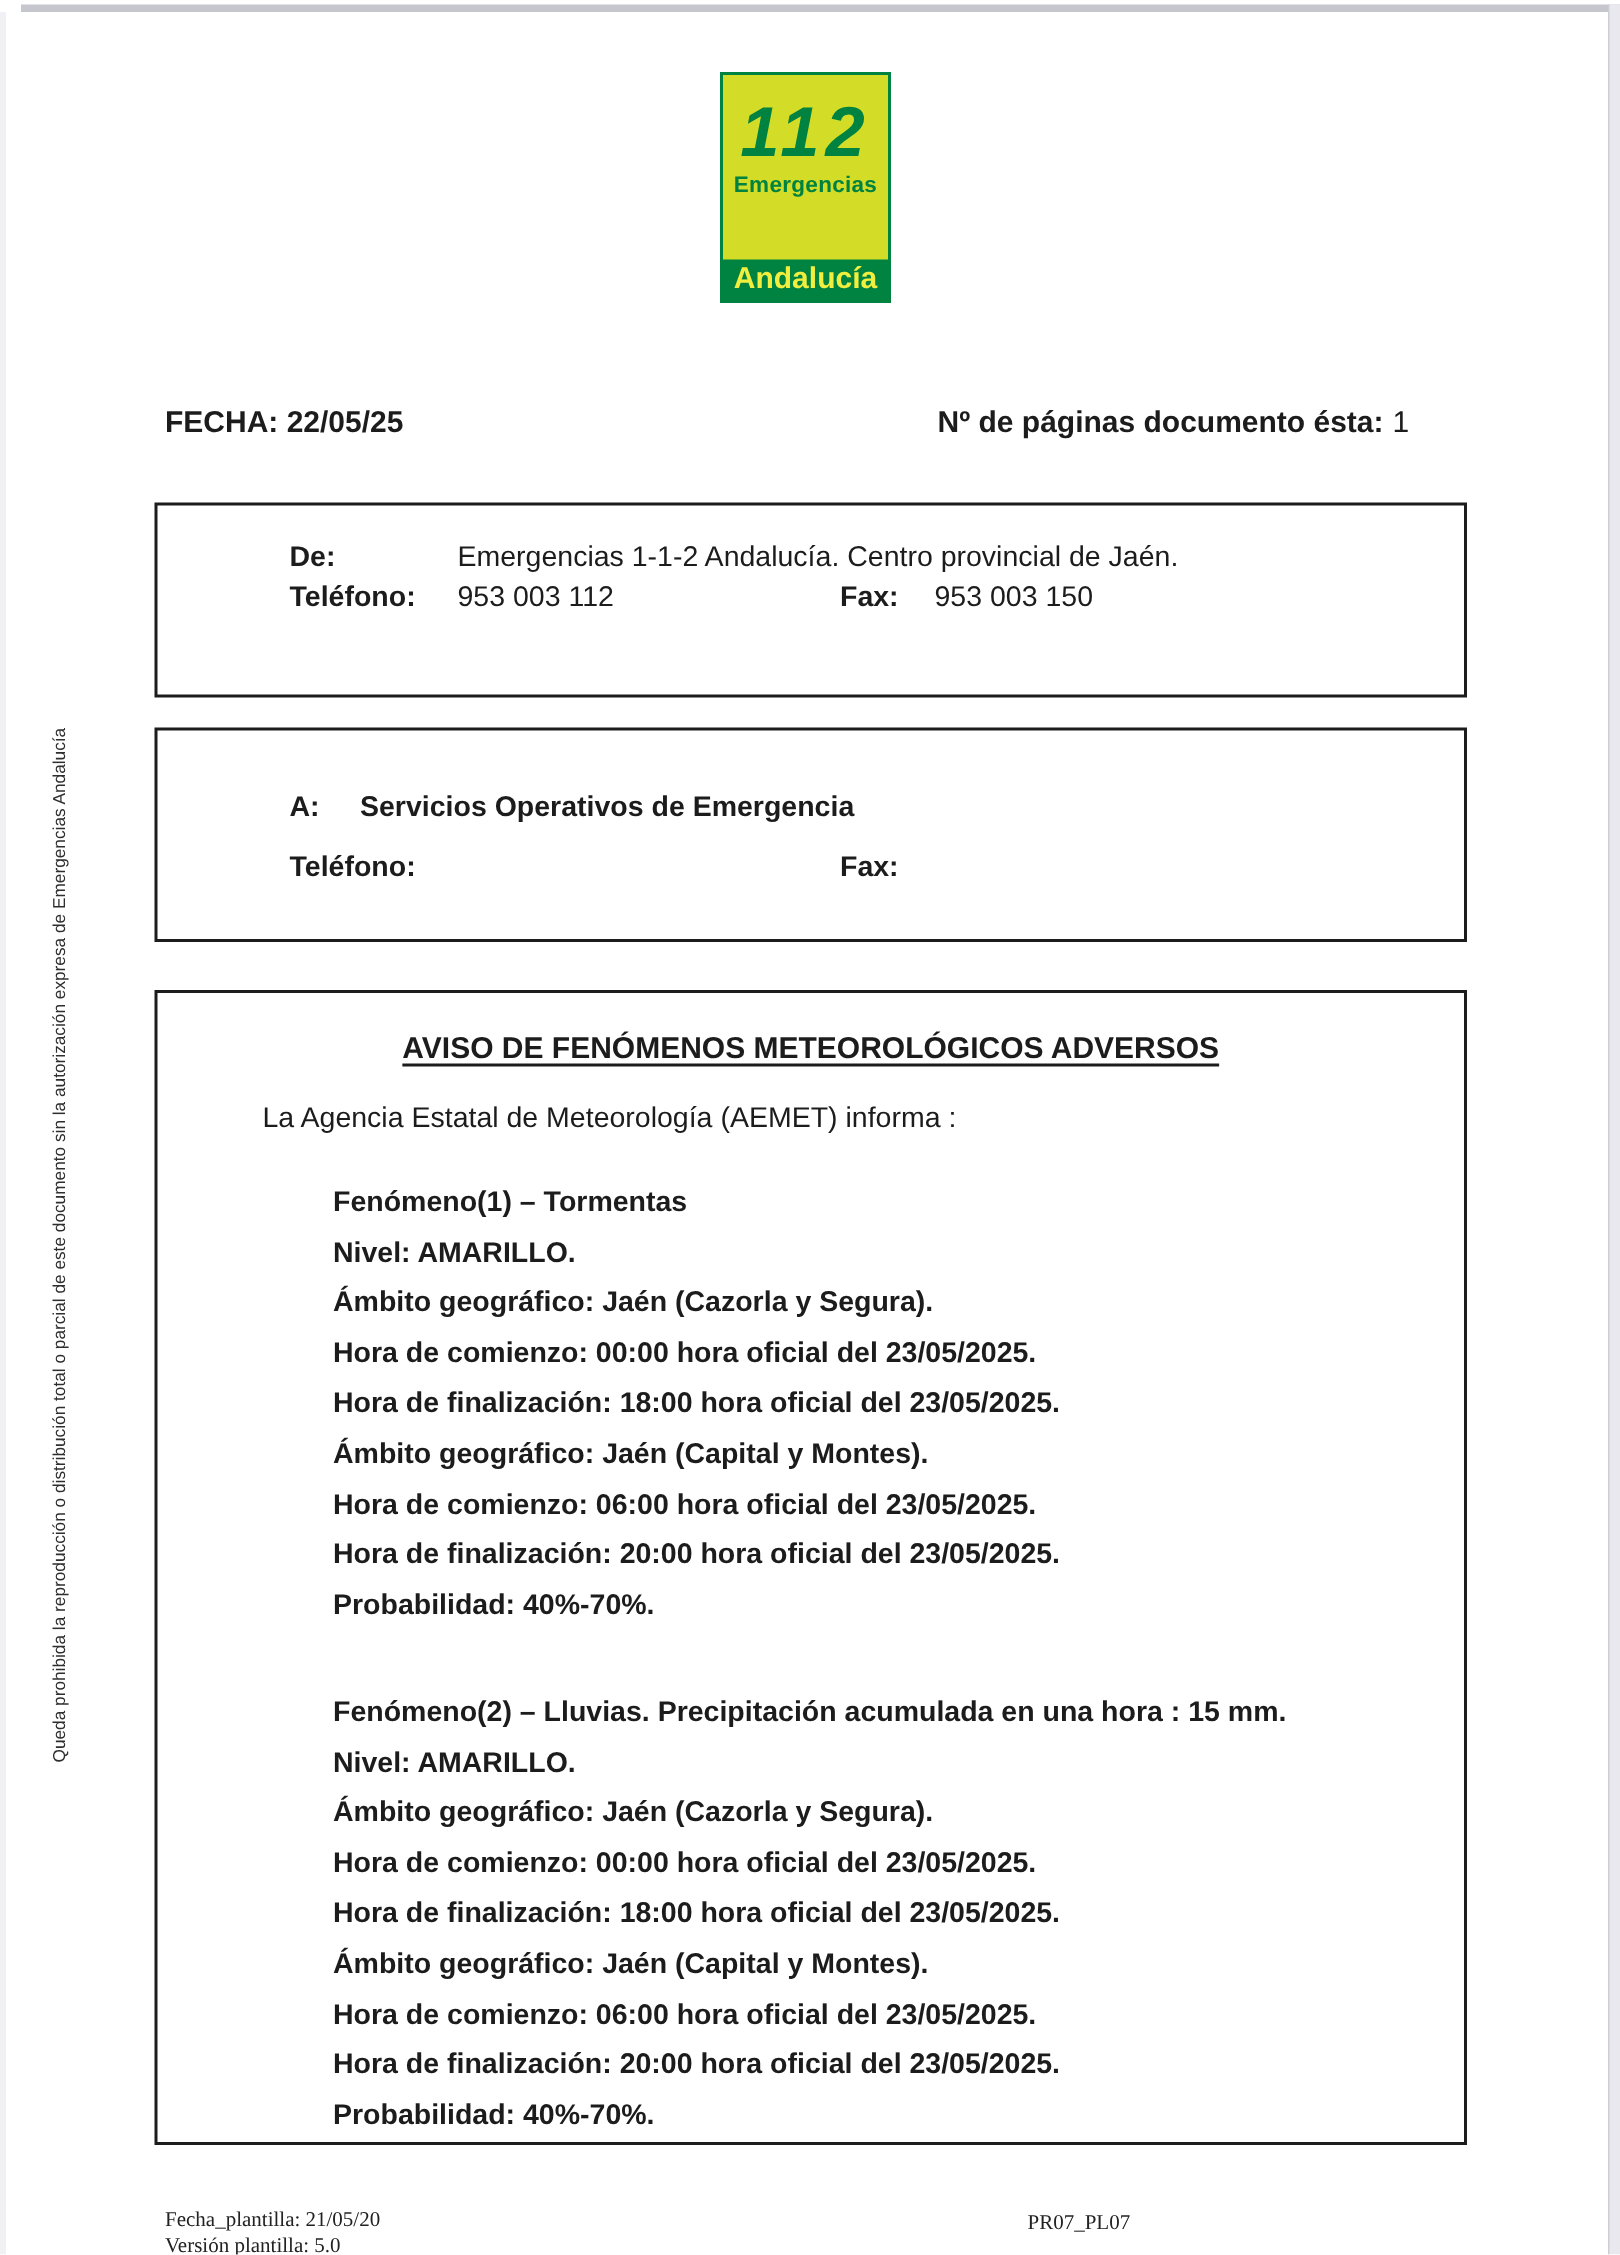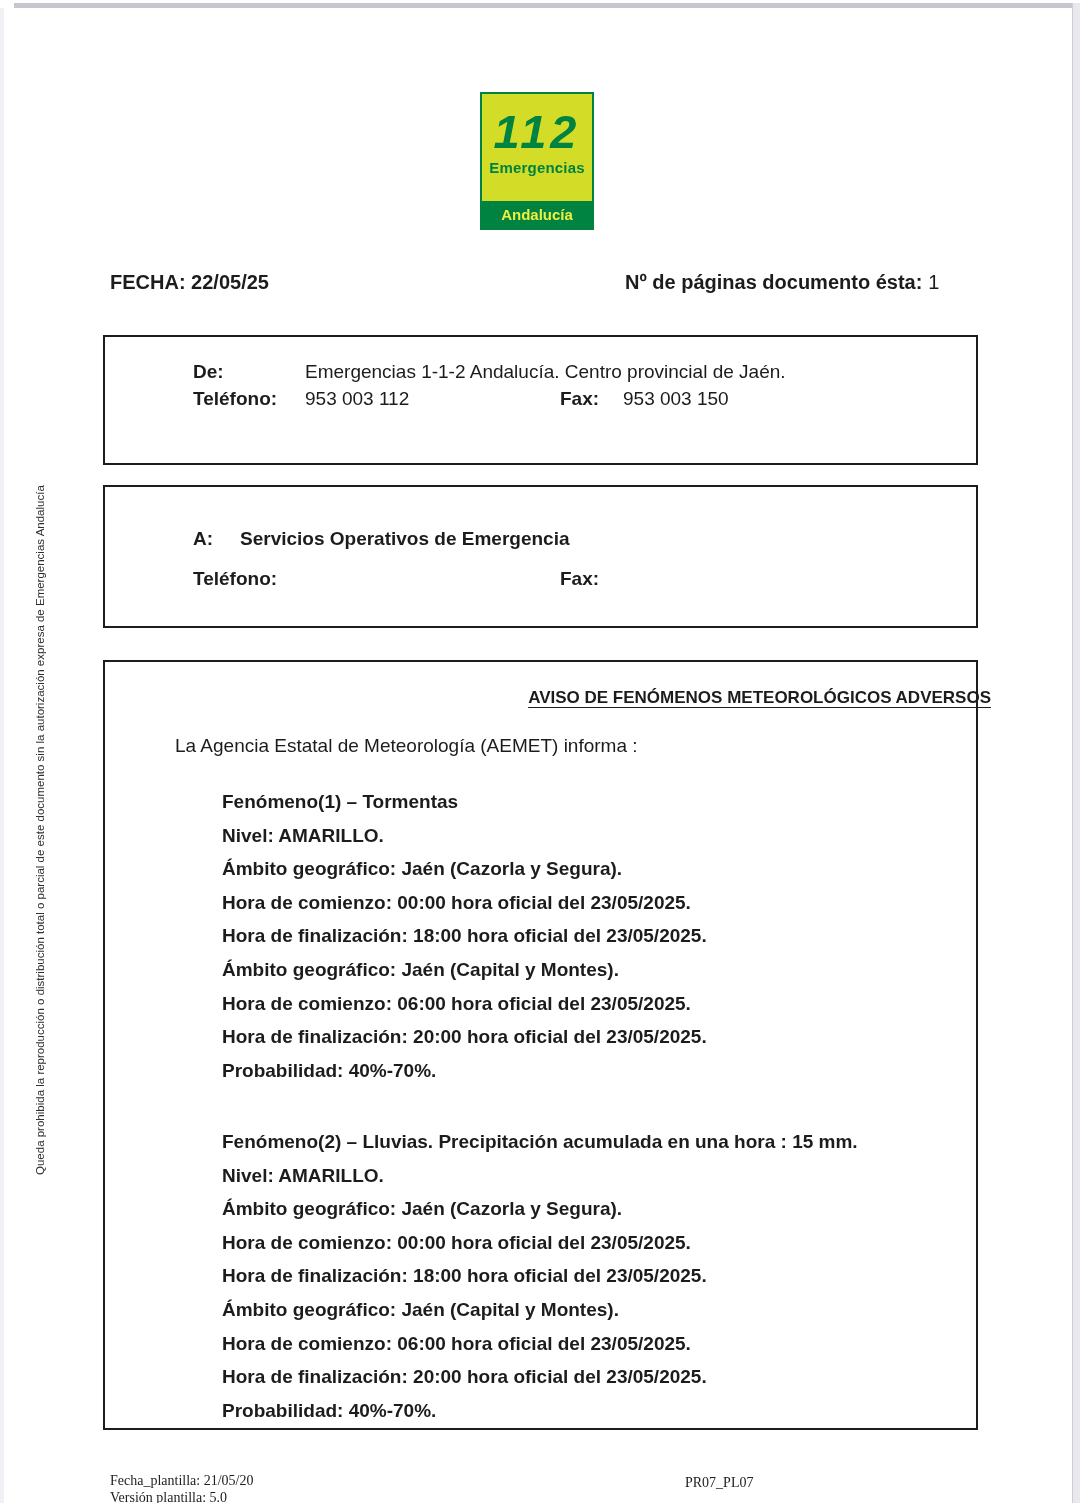--- a/index.html
+++ b/index.html
@@ -20,34 +20,34 @@
 
   
   .side-note{
     position:absolute;left:34px;top:440px;height:780px;width:26px;
     writing-mode:vertical-rl;transform:rotate(180deg);
     font-size:11.5px;color:#2e2e2e;text-align:center;white-space:nowrap;
   }
 
   
   .logo{
-    position:absolute;left:480px;top:48px;width:114px;height:138px;
+    position:absolute;left:480px;top:48px;width:114px;height:154px;
     background:var(--logo-bg);border:2px solid var(--logo-green);
-    display:flex;flex-direction:column;align-items:center;margin-top:44px;
+    display:flex;flex-direction:column;align-items:center;
   }
   .logo-number{
     margin-top:14px;font-size:47px;font-weight:bold;font-style:italic;
     color:var(--logo-green);letter-spacing:4px;line-height:1;
   }
   .logo-name{
     margin-top:4px;font-size:15px;font-weight:bold;color:var(--logo-green);letter-spacing:.2px;
   }
   .logo-region{
     margin-top:auto;width:100%;height:27px;background:var(--logo-green);
-    color:var(--logo-yellow);font-size:15px;font-weight:bold;
+    color:var(--logo-yellow);font-size:20px;font-weight:bold;
     display:flex;align-items:center;justify-content:center;
   }
 
   .b{font-weight:bold;}
   .header-row{position:absolute;left:0;top:271px;width:100%;font-size:20px;}
   .fecha{position:absolute;left:110px;top:0;font-weight:bold;}
   .pages{position:absolute;left:625px;top:0;}
   .pages .val{font-weight:normal;margin-left:6px;}
 
   .box{position:absolute;left:103px;width:875px;border:2px solid var(--ink);background:#fff;}
@@ -59,22 +59,22 @@
   .faxlabel{width:63px;flex:none;}
 
   .box-to{top:485px;height:143px;padding:40px 10px 0 88px;font-size:19px;}
   .trow{display:flex;line-height:24px;}
   .trow+.trow{margin-top:16px;}
   .alabel{width:47px;flex:none;}
   .tlabel{width:367px;flex:none;}
 
   .box-notice{top:660px;height:770px;}
   .notice-title{
-    position:absolute;left:15px;top:26px;width:100%;text-align:right;
-    font-size:17px;font-weight:bold;text-decoration:underline;text-underline-offset:4px;
+    position:absolute;left:0;top:26px;width:100%;text-align:center;
+    font-size:20px;font-weight:bold;text-decoration:underline;text-underline-offset:4px;
   }
   .notice-intro{position:absolute;left:70px;top:73px;font-size:19px;}
   .phen{position:absolute;left:70px;font-size:19px;font-weight:bold;line-height:33.6px;width:780px;margin-left:47px;}
   .phen-1{top:123px;}
   .phen-2{top:463px;}
 
   .footer-left{
     position:absolute;left:110px;top:1472px;
     font-family:"Liberation Serif",serif;font-size:14px;line-height:17px;color:#222;
   }

